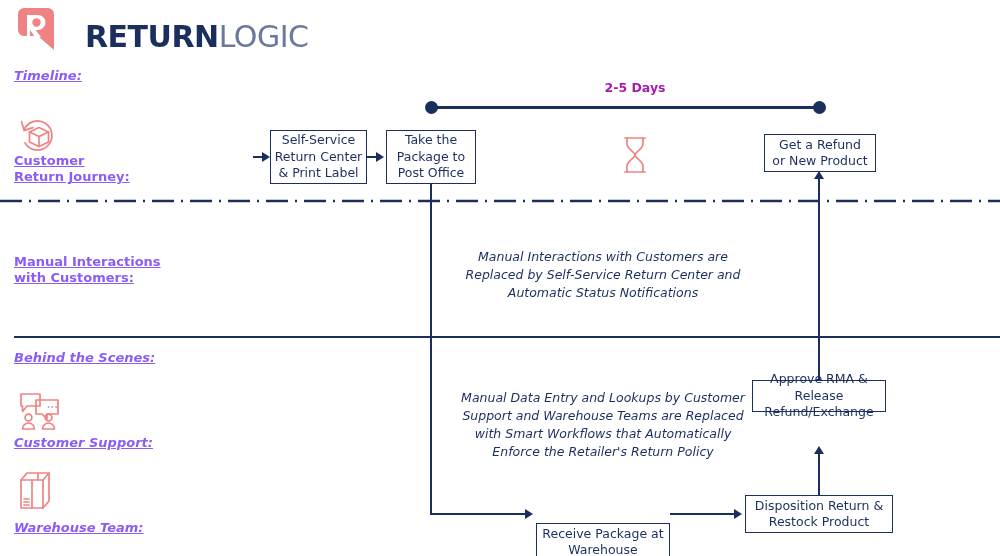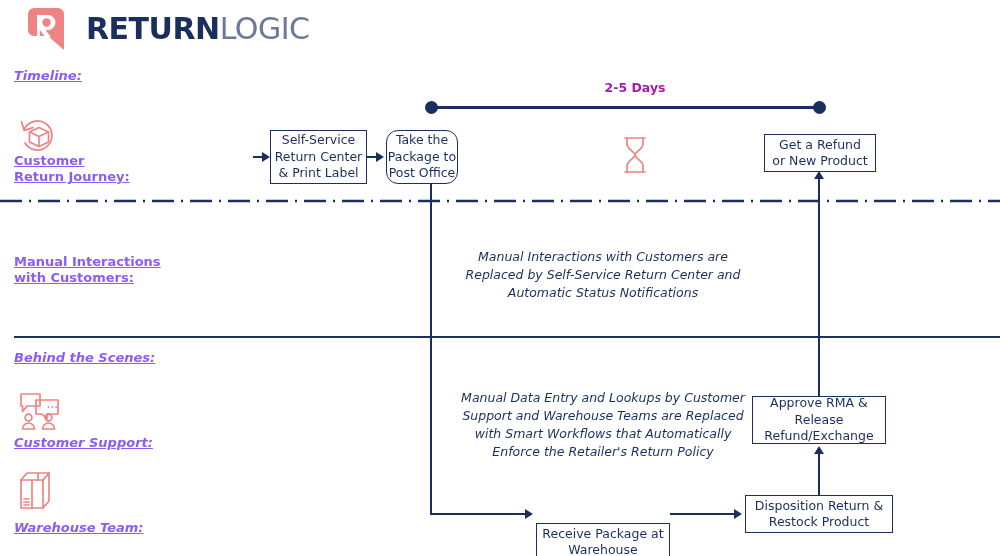--- a/index.html
+++ b/index.html
@@ -14,25 +14,25 @@
     position: relative;
     width: 1000px;
     height: 556px;
     background: #ffffff;
     overflow: hidden;
   }
 
   
   .logo-wrap {
     position: absolute;
-    left: 24px;
+    left: 14px;
     top: 6px;
     display: flex;
-    align-items: center;
-    gap: 16px;
+    align-items: flex-end;
+    gap: 25px;
   }
   .logo-mark { width: 46px; height: 46px; display: block; }
   .logo-text {
     font-size: 30px;
     letter-spacing: -0.5px;
     line-height: 1;
     white-space: nowrap;
   }
   .logo-bold { font-weight: 700; color: #1b2f5e; }
   .logo-light { font-weight: 400; color: #6b7a9b; }
@@ -224,21 +224,21 @@
     <line x1="0" y1="3" x2="1000" y2="3" stroke="#1b2f5e" stroke-width="2.4" stroke-dasharray="22 7 2 7" stroke-linecap="butt"></line>
   </svg>
 
   <div class="rule-solid" style="left:14px; top:336px; width:986px;"></div>
 
 
   <div class="pbox" style="left:270px; top:130px; width:97px; height:54px;">Self-Service
 Return Center
 &amp; Print Label</div>
 
-  <div class="pbox" style="left:386px; top:130px; width:72px; height:54px;border-radius:12px;">Take the
+  <div class="pbox" style="left:386px; top:130px; width:90px; height:54px;">Take the
 Package to
 Post Office</div>
 
   <div class="pbox" style="left:764px; top:134px; width:112px; height:38px;">Get a Refund
 or New Product</div>
 
   <div class="conn conn-h" style="left:253px; top:156px; width:10px;"></div>
   <div class="arrow-r" style="left:262px; top:152px;"></div>
 
   <div class="conn conn-h" style="left:367px; top:156px; width:10px;"></div>
@@ -246,21 +246,21 @@
 
   <div class="callout" style="left:443px; top:248px; width:320px;">Manual Interactions with Customers are
 Replaced by Self-Service Return Center and
 Automatic Status Notifications</div>
 
   <div class="callout" style="left:443px; top:389px; width:320px;">Manual Data Entry and Lookups by Customer
 Support and Warehouse Teams are Replaced
 with Smart Workflows that Automatically
 Enforce the Retailer's Return Policy</div>
 
-  <div class="pbox" style="left:752px; top:396px; width:134px; height:48px;">Approve RMA &amp;
+  <div class="pbox" style="left:752px; top:380px; width:134px; height:32px;">Approve RMA &amp;
 Release
 Refund/Exchange</div>
 
   <div class="pbox" style="left:536px; top:495px; width:134px; height:38px;margin-top:28px;">Receive Package at
 Warehouse</div>
 
   <div class="pbox" style="left:745px; top:495px; width:148px; height:38px;">Disposition Return &amp;
 Restock Product</div>
 
   <div class="conn conn-v" style="left:430px; top:184px; height:330px;"></div>

